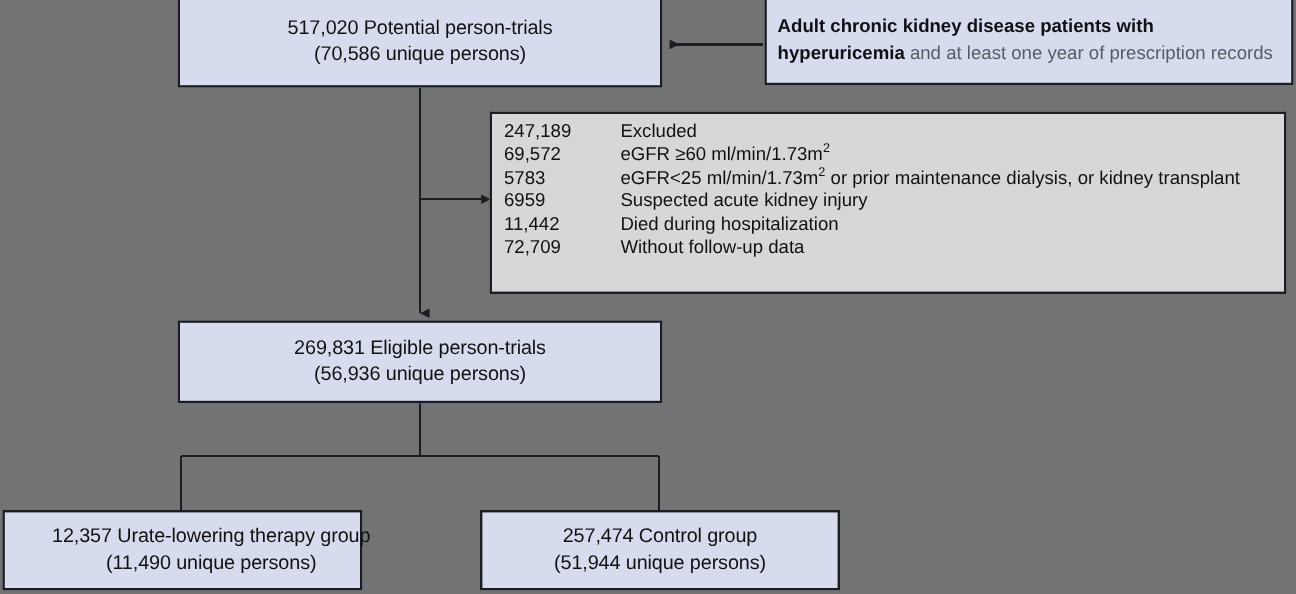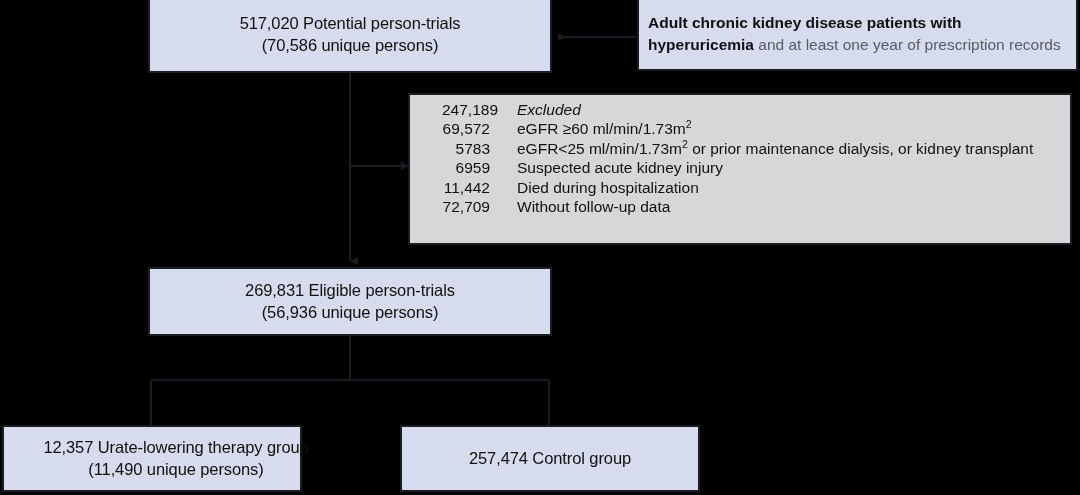--- a/index.html
+++ b/index.html
@@ -12,21 +12,21 @@
     width: 1080px;
     height: 495px;
     font-family: "Liberation Sans", sans-serif;
     color: #111111;
     overflow: hidden;
   }
   #flowchart {
     position: relative;
     width: 1080px;
     height: 495px;
-    background: #000000;
+    background: #737373;
   }
 
   
   #connectors {
     position: absolute;
     left: 0;
     top: 0;
     width: 1080px;
     height: 495px;
     pointer-events: none;
@@ -124,33 +124,31 @@
     line-height: 1.255;
     text-align: left;
   }
   .excl-row {
     display: flex;
     white-space: nowrap;
   }
   .excl-count {
     display: inline-block;
     width: 78px;
-    text-align: right;
     flex: 0 0 78px;
   }
   .excl-label {
     display: inline-block;
     padding-left: 19px;
   }
   .excl-row.is-head .excl-count {
     width: 78px;
   }
   .excl-row.is-head .excl-label {
     padding-left: 19px;
-    font-style: italic;
   }
   .excl-row.is-sub .excl-count {
     width: 70px;
     flex: 0 0 70px;
   }
   .excl-row.is-sub .excl-label {
     padding-left: 27px;
     text-align: right;
   }
   sup {
@@ -237,15 +235,16 @@
     <span class="line">(56,936 unique persons)</span>
   </div>
 
   <div class="node" id="node-ult">
     <span class="line">12,357 Urate-lowering therapy group</span>
     <span class="line">(11,490 unique persons)</span>
   </div>
 
   <div class="node" id="node-control">
     <span class="line">257,474 Control group</span>
+    <span class="line">(51,944 unique persons)</span>
   </div>
 
 </div>
 
 </body></html>

